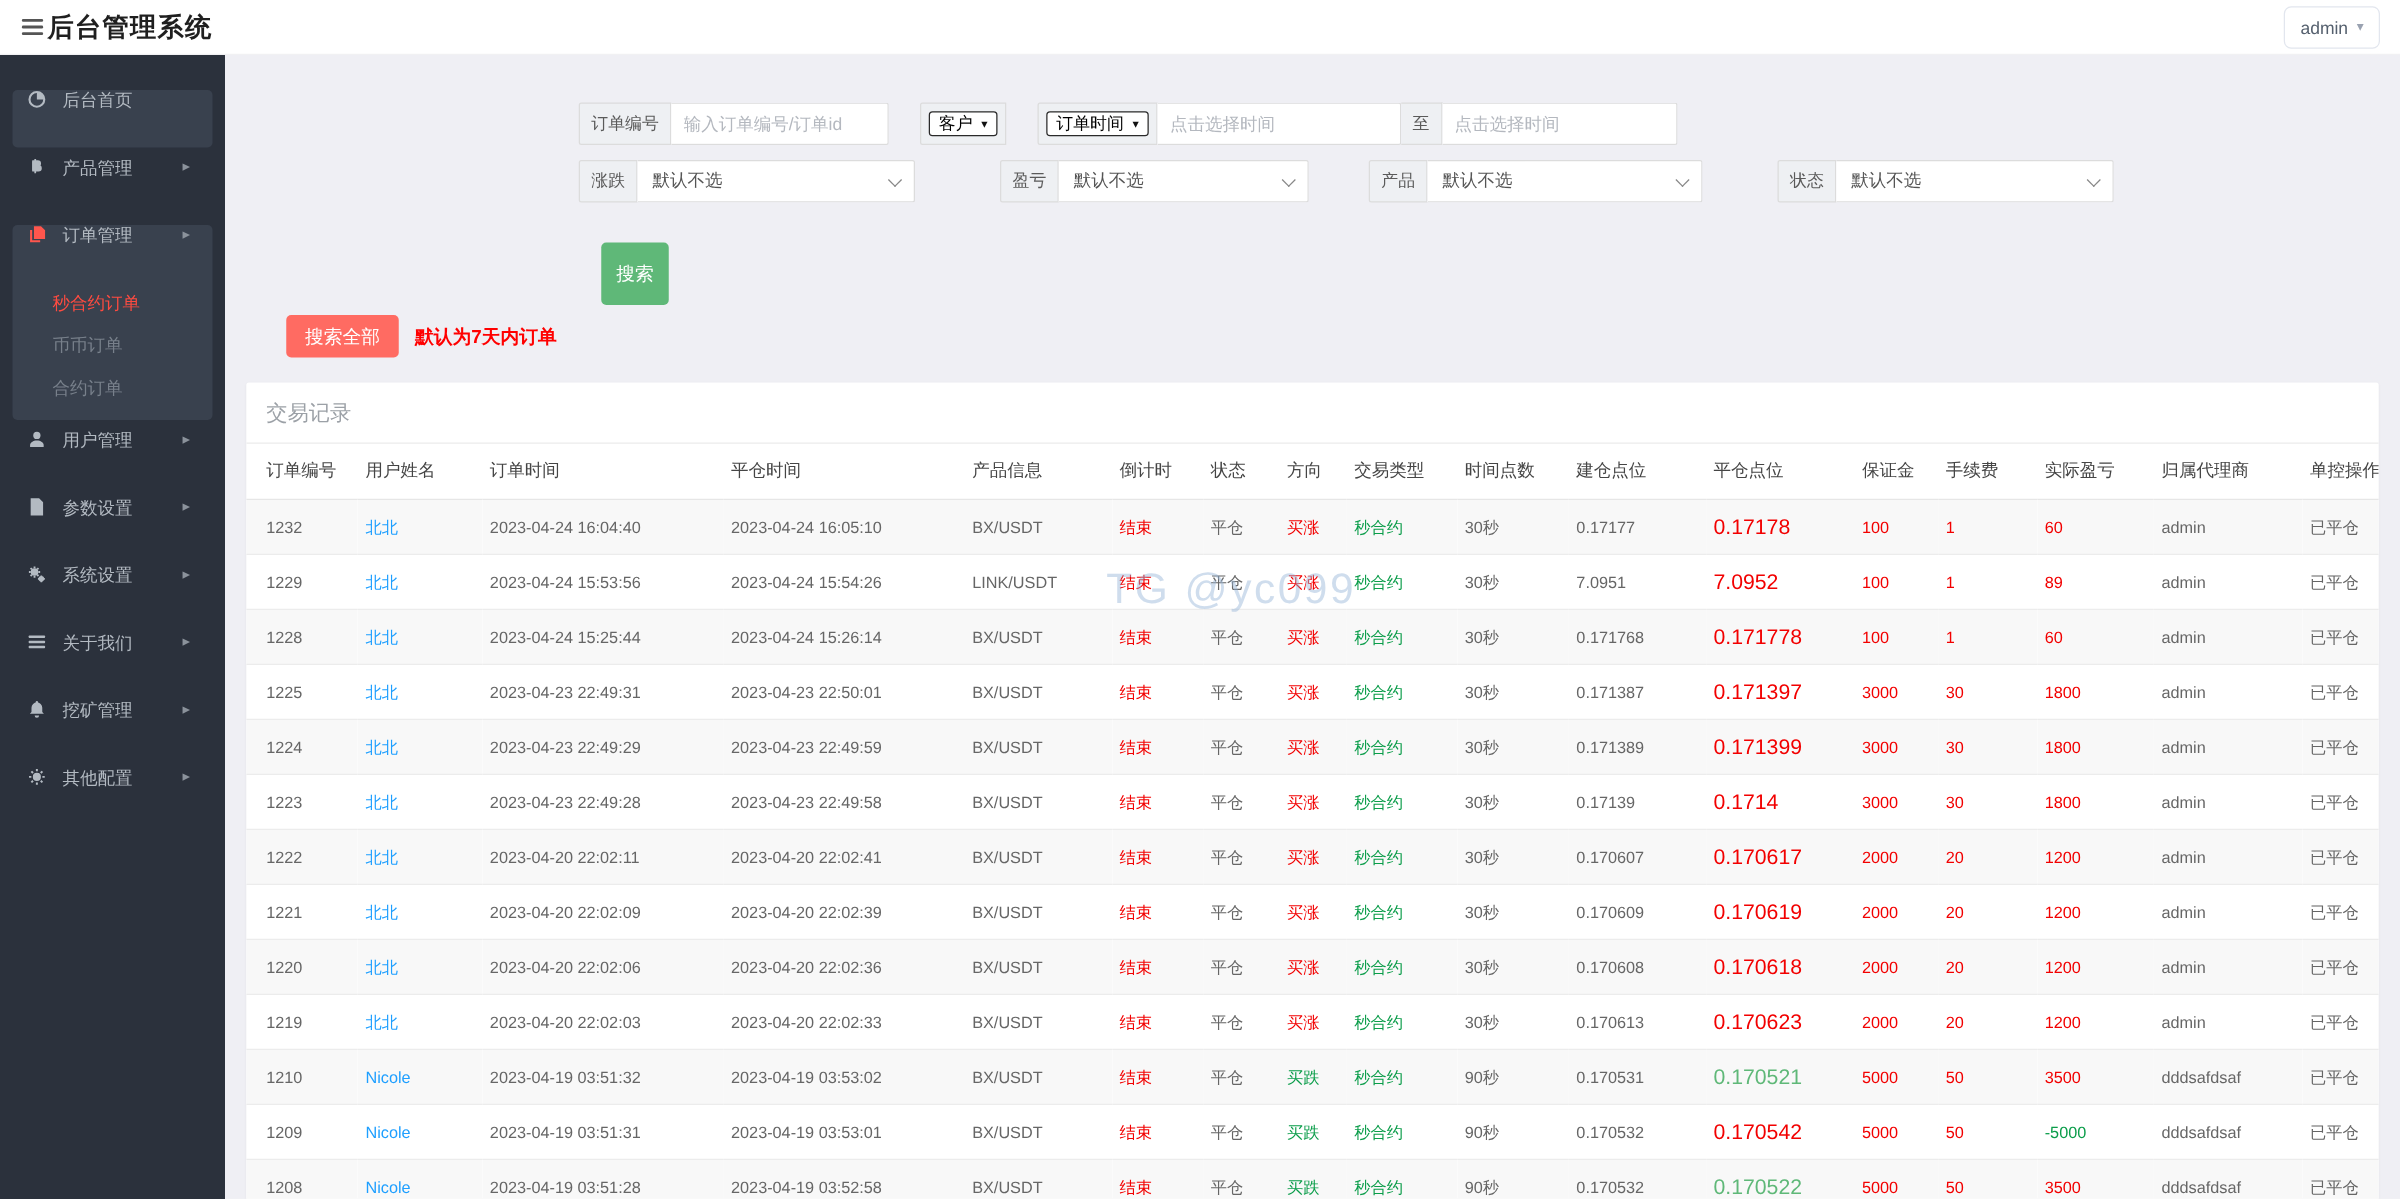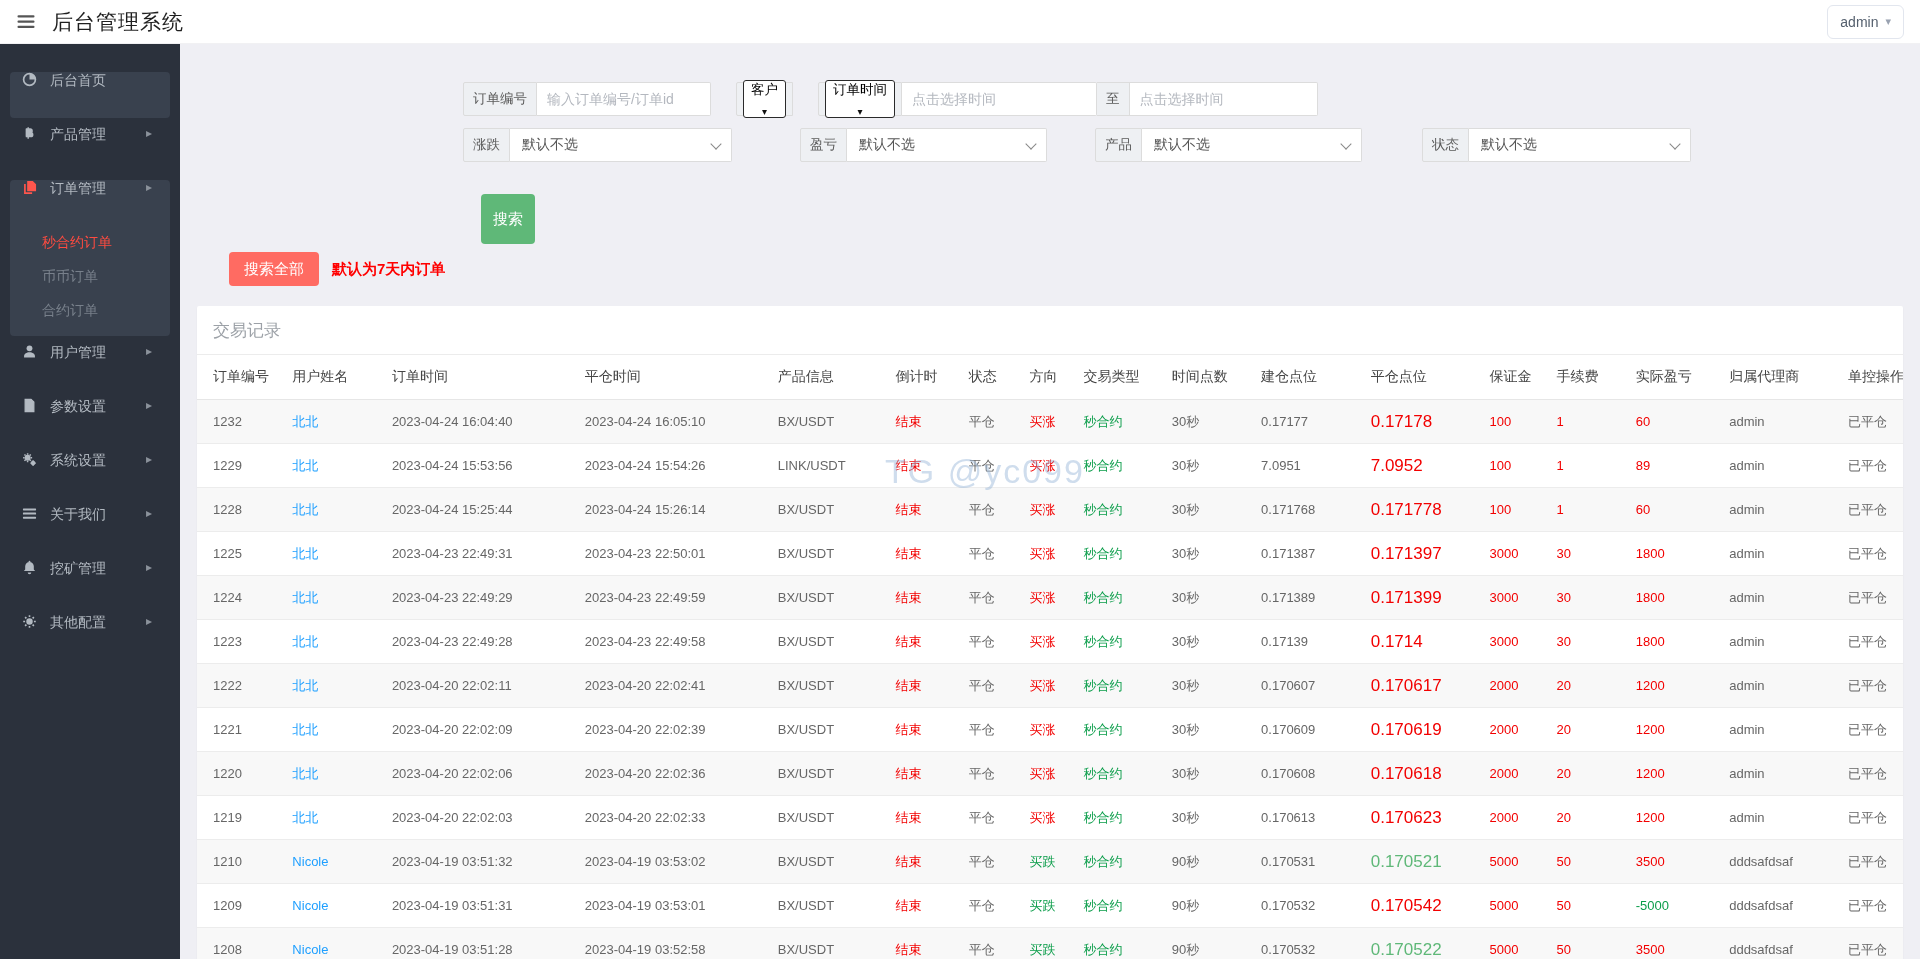--- a/index.html
+++ b/index.html
@@ -6,21 +6,21 @@
   html,body { width:1920px; height:959px; overflow:hidden;
     font-family:"Liberation Sans","DejaVu Sans",sans-serif;
     background:var(--page-bg,#efeff4); }
 
   
   .topbar { position:fixed; top:0; left:0; right:0; height:44px; background:#fff;
     display:flex; align-items:center; padding:0 16px; z-index:20;
     border-bottom:1px solid #f1f1f3; }
   .menu-toggle { width:22px; height:18px; color:#555; cursor:pointer; display:flex; align-items:center; }
   .menu-toggle svg { width:20px; height:17px; fill:currentColor; }
-  .app-title { font-size:21px; color:#1f1f1f; margin-left:14px; font-weight:400; letter-spacing:1px; }
+  .app-title { font-size:21px; color:#1f1f1f; font-weight:700; letter-spacing:1px; }
   .user-chip { margin-left:auto; border:1px solid #e2e6ee; border-radius:6px; height:34px;
     padding:0 12px; font-size:14px; color:#55606e; background:#fff; display:flex;
     align-items:center; gap:7px; cursor:pointer; }
   .user-chip .caret { color:#9aa2b1; font-size:11px; }
 
   
   .sidebar { position:fixed; top:44px; left:0; bottom:0; width:180px;
     background:var(--sidebar-bg,#2b313c); padding-top:24px; z-index:15; }
   .slot { padding:4px 10px; }
   .side-group { margin:4px 10px; padding-bottom:8px; border-radius:4px; }
@@ -47,21 +47,21 @@
   .addon { background:#eef0f3; border:1px solid #dcdcdc; color:#5a5a5a; font-size:13.5px;
     display:flex; align-items:center; padding:0 9px; white-space:nowrap;
     border-radius:2px 0 0 2px; }
   .addon.mid { border-radius:0; border-left:none; }
   .addon.pad3 { padding:0 3px; }
   .fin { border:1px solid #dcdcdc; border-left:none; background:#fff; padding:0 10px;
     font-size:14px; color:#666; border-radius:0 2px 2px 0; outline:none; }
   .fin::placeholder { color:#b4b8bf; }
   .nselect { border:1px solid #2a2a2a; background:#fff; border-radius:3px; margin:3px;
     padding:0 7px; font-size:13.5px; color:#000; display:flex; align-items:center;
-    gap:7px; cursor:pointer;flex-direction:column; }
+    gap:7px; cursor:pointer; }
   .nselect .ncaret { font-size:10px; color:#111; }
   .sselect { border:1px solid #dcdcdc; border-left:none; background:#fff;
     display:flex; align-items:center; padding:0 26px 0 12px; font-size:14px; color:#555;
     position:relative; cursor:pointer; border-radius:0 2px 2px 0; }
   .sselect .chev { position:absolute; right:11px; top:11px; width:8px; height:8px;
     border-right:1.5px solid #888; border-bottom:1.5px solid #888;
     transform:rotate(45deg); }
   .w218 { width:174px; } .w225 { width:225px; } .w195 { width:195px; } .w188 { width:188px; }
   .w222 { width:222px; } .w200 { width:200px; } .w220 { width:220px; }
 

